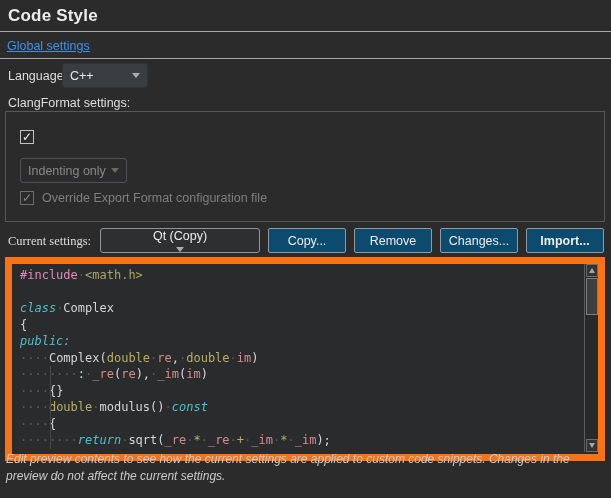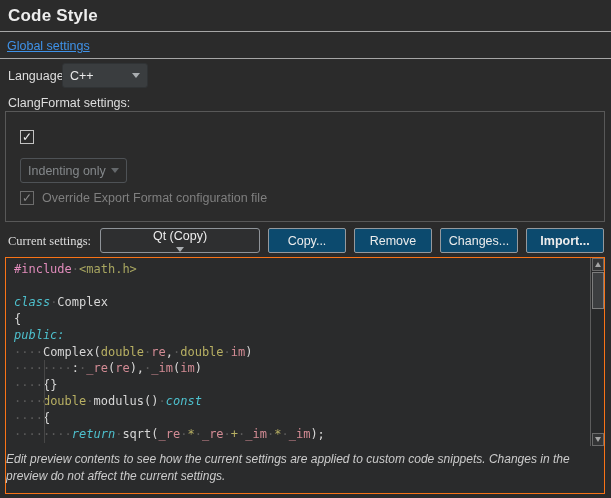--- a/index.html
+++ b/index.html
@@ -50,22 +50,22 @@
   
   .btn {
     position:absolute; top:228px; height:25px; width:78px;
     background:#0c4a6e; border:1px solid #95999d; border-radius:2px;
     color:#ececec; font-size:12.5px; font-family:"Liberation Sans", sans-serif;
     display:flex; align-items:center; justify-content:center; cursor:pointer;
   }
 
   
   .editor {
-    left:5px; top:257px; width:600px; height:237px;
-    background:#2a2b2c; border:1px solid #f97316;
+    left:5px; top:257px; width:600px; height:204px;
+    background:#2a2b2c; border:7px solid #f97316;
     overflow:hidden;
   }
   .editor-content {
     position:absolute; left:0; top:0; right:14px; bottom:0;
     padding:3px 0 0 8px;
     font-family:"DejaVu Sans Mono", monospace;
     font-size:12px; line-height:16.5px; white-space:pre;
   }
   .code-line { height:16.5px; }
   .tk-kw   { color:var(--tk-kw); font-style:italic; }

